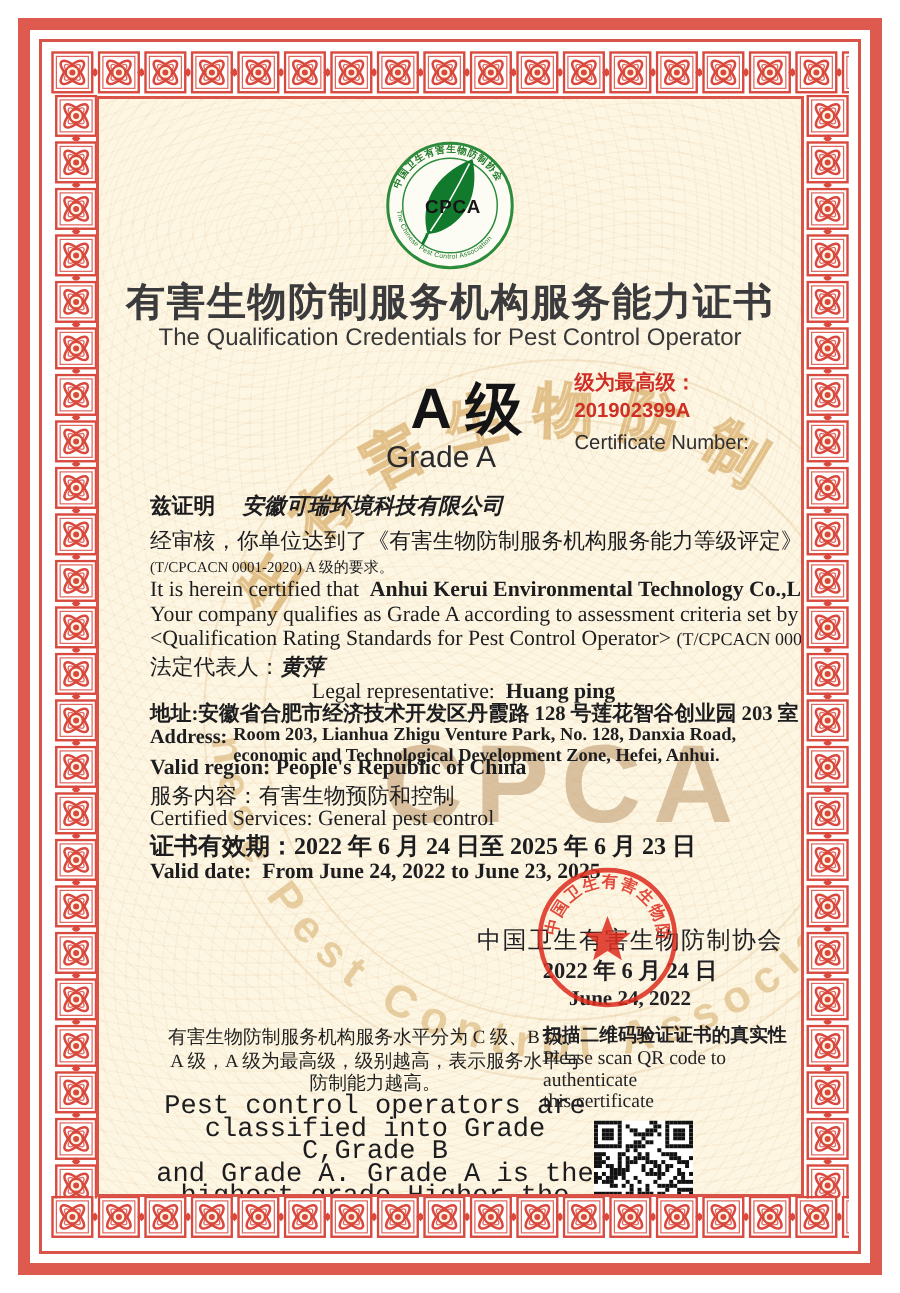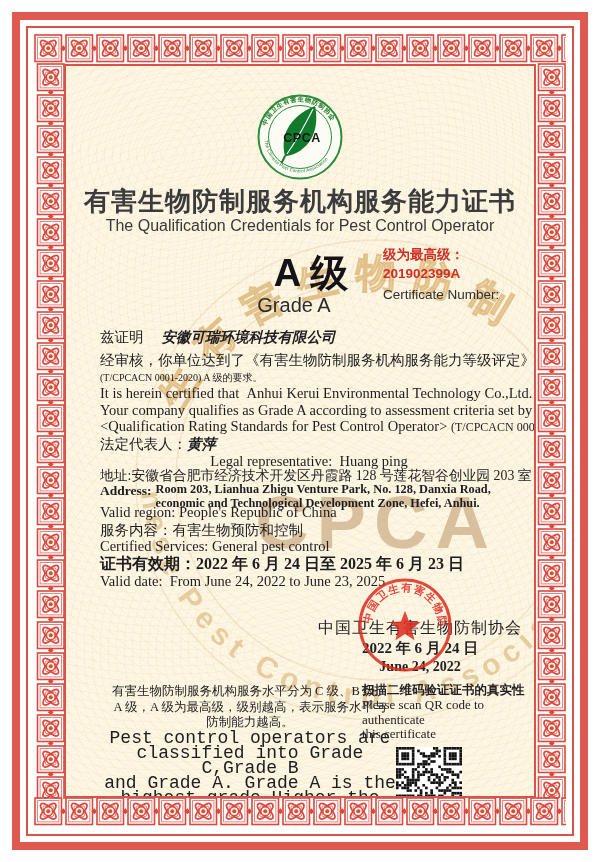--- a/index.html
+++ b/index.html
@@ -40,21 +40,21 @@
     font-family:"Liberation Sans",sans-serif;font-size:13.5px;}
   .certno .n1{color:var(--certred);font-weight:700;}
   .certno .n2{color:#2f2f31;margin-top:2px;}
   .grade{position:absolute;left:0;width:456px;top:186px;text-align:center;}
   .grade .g-zh{font-family:"Liberation Sans",sans-serif;font-weight:700;font-size:38px;color:#141416;line-height:42px;margin-left:34px;}
   .grade .g-en{font-family:"Liberation Sans",sans-serif;font-size:20px;color:#2b2b2d;line-height:22px;}
   .bodyblk{position:absolute;left:34px;right:16px;top:262px;font-size:14.5px;color:#1d1d20;}
   .bl{white-space:nowrap;}
   .zh{font-size:14.5px;}
   .kai{font-weight:700;font-style:italic;}
-  .bold{font-weight:400;}
+  .bold{font-weight:700;}
   .small{font-size:12px;}
   .addr-en{display:flex;height:21px;}
   .addr-en .lbl{flex:0 0 auto;font-weight:700;font-size:13.5px;margin-right:4px;}
   .addr-en .val{font-weight:700;font-size:12.3px;line-height:13.5px;white-space:normal;}
   .validzh{font-size:16px;font-weight:700;}
   .signature{position:absolute;left:219px;top:552px;width:270px;text-align:center;z-index:2;}
   .signature .org{font-size:16px;line-height:20px;letter-spacing:1px;}
   .signature .dzh{font-size:15px;font-weight:700;line-height:20px;}
   .signature .den{font-size:14px;font-weight:700;line-height:17px;}
   .seal{position:absolute;left:290px;top:510px;width:98px;height:98px;z-index:3;opacity:.85;}

